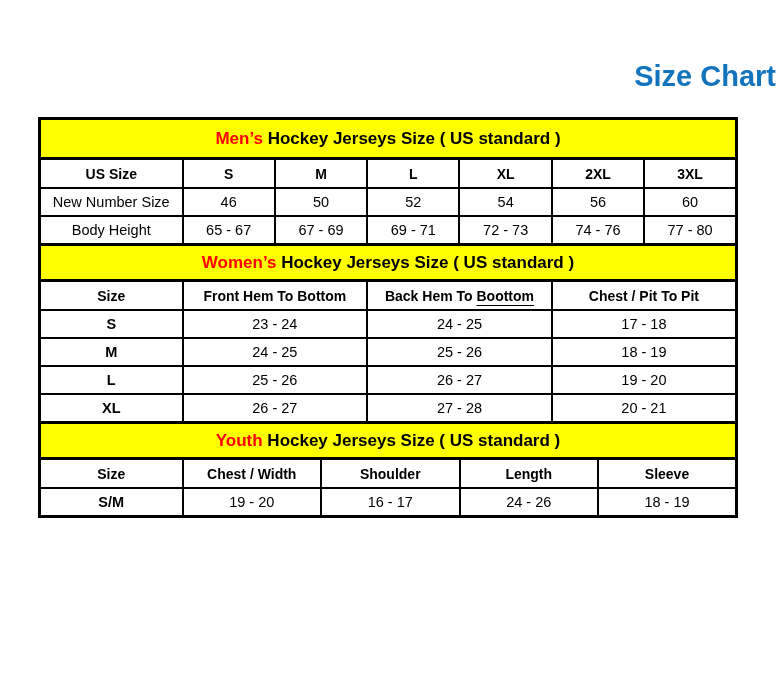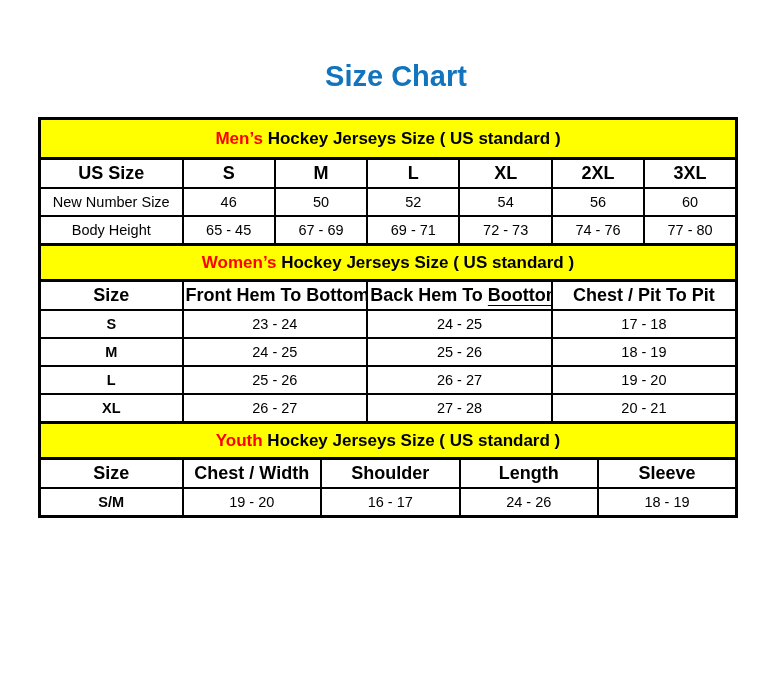--- a/index.html
+++ b/index.html
@@ -2,38 +2,38 @@
 <html><head>
 <meta charset="utf-8">
 <style>
   html,body { margin:0; padding:0; }
   body {
     width:776px; height:692px; background:#ffffff;
     font-family:"Liberation Sans", sans-serif; color:#000;
     --yellow:#FFFF00; --red:#FF0000;
   }
   .page-title {
-    margin:60px 0 24px 16px; text-align:center;
+    margin:60px 0 24px 16px; text-align:right;
     font-size:29px; font-weight:bold; color:#1274BD;
   }
   .chart-wrap { width:616px; margin-left:38px; }
   table {
     border-collapse:collapse; table-layout:fixed; width:700px;
     border:3px solid #000;
   }
   table + table { margin-top:-3px; }
   td { border:2px solid #000; text-align:center; vertical-align:middle; padding:0 2px; overflow:hidden; white-space:nowrap; }
   .section-row td {
     background:var(--yellow); height:33px;
     font-size:17px; font-weight:bold;
     border-top-width:3px; border-bottom-width:3px;
   }
   #mens-table .section-row td { height:37px; }
   .section-prefix { color:var(--red); }
-  .col-header { font-weight:bold; font-size:18px; height:27px; }
+  .col-header { font-weight:bold; font-size:14px; height:27px; }
   .data-cell { font-size:14.5px; height:26px; }
   .row-label { font-weight:bold; }
   #mens-table .row-label { font-weight:normal; }
   .squiggle {
     text-decoration-line:underline;
     text-decoration-style:wavy;
     text-decoration-color:#C00000;
     text-decoration-thickness:1px;
     text-underline-offset:4px;
     text-decoration:underline;
@@ -72,21 +72,21 @@
           <td class="data-cell row-label">New Number Size</td>
           <td class="data-cell">46</td>
           <td class="data-cell">50</td>
           <td class="data-cell">52</td>
           <td class="data-cell">54</td>
           <td class="data-cell">56</td>
           <td class="data-cell">60</td>
         </tr>
         <tr>
           <td class="data-cell row-label">Body Height</td>
-          <td class="data-cell">65 - 45</td>
+          <td class="data-cell">65 - 67</td>
           <td class="data-cell">67 - 69</td>
           <td class="data-cell">69 - 71</td>
           <td class="data-cell">72 - 73</td>
           <td class="data-cell">74 - 76</td>
           <td class="data-cell">77 - 80</td>
         </tr>
       </tbody>
     </table>
   <table id="womens-table">
       <colgroup>

